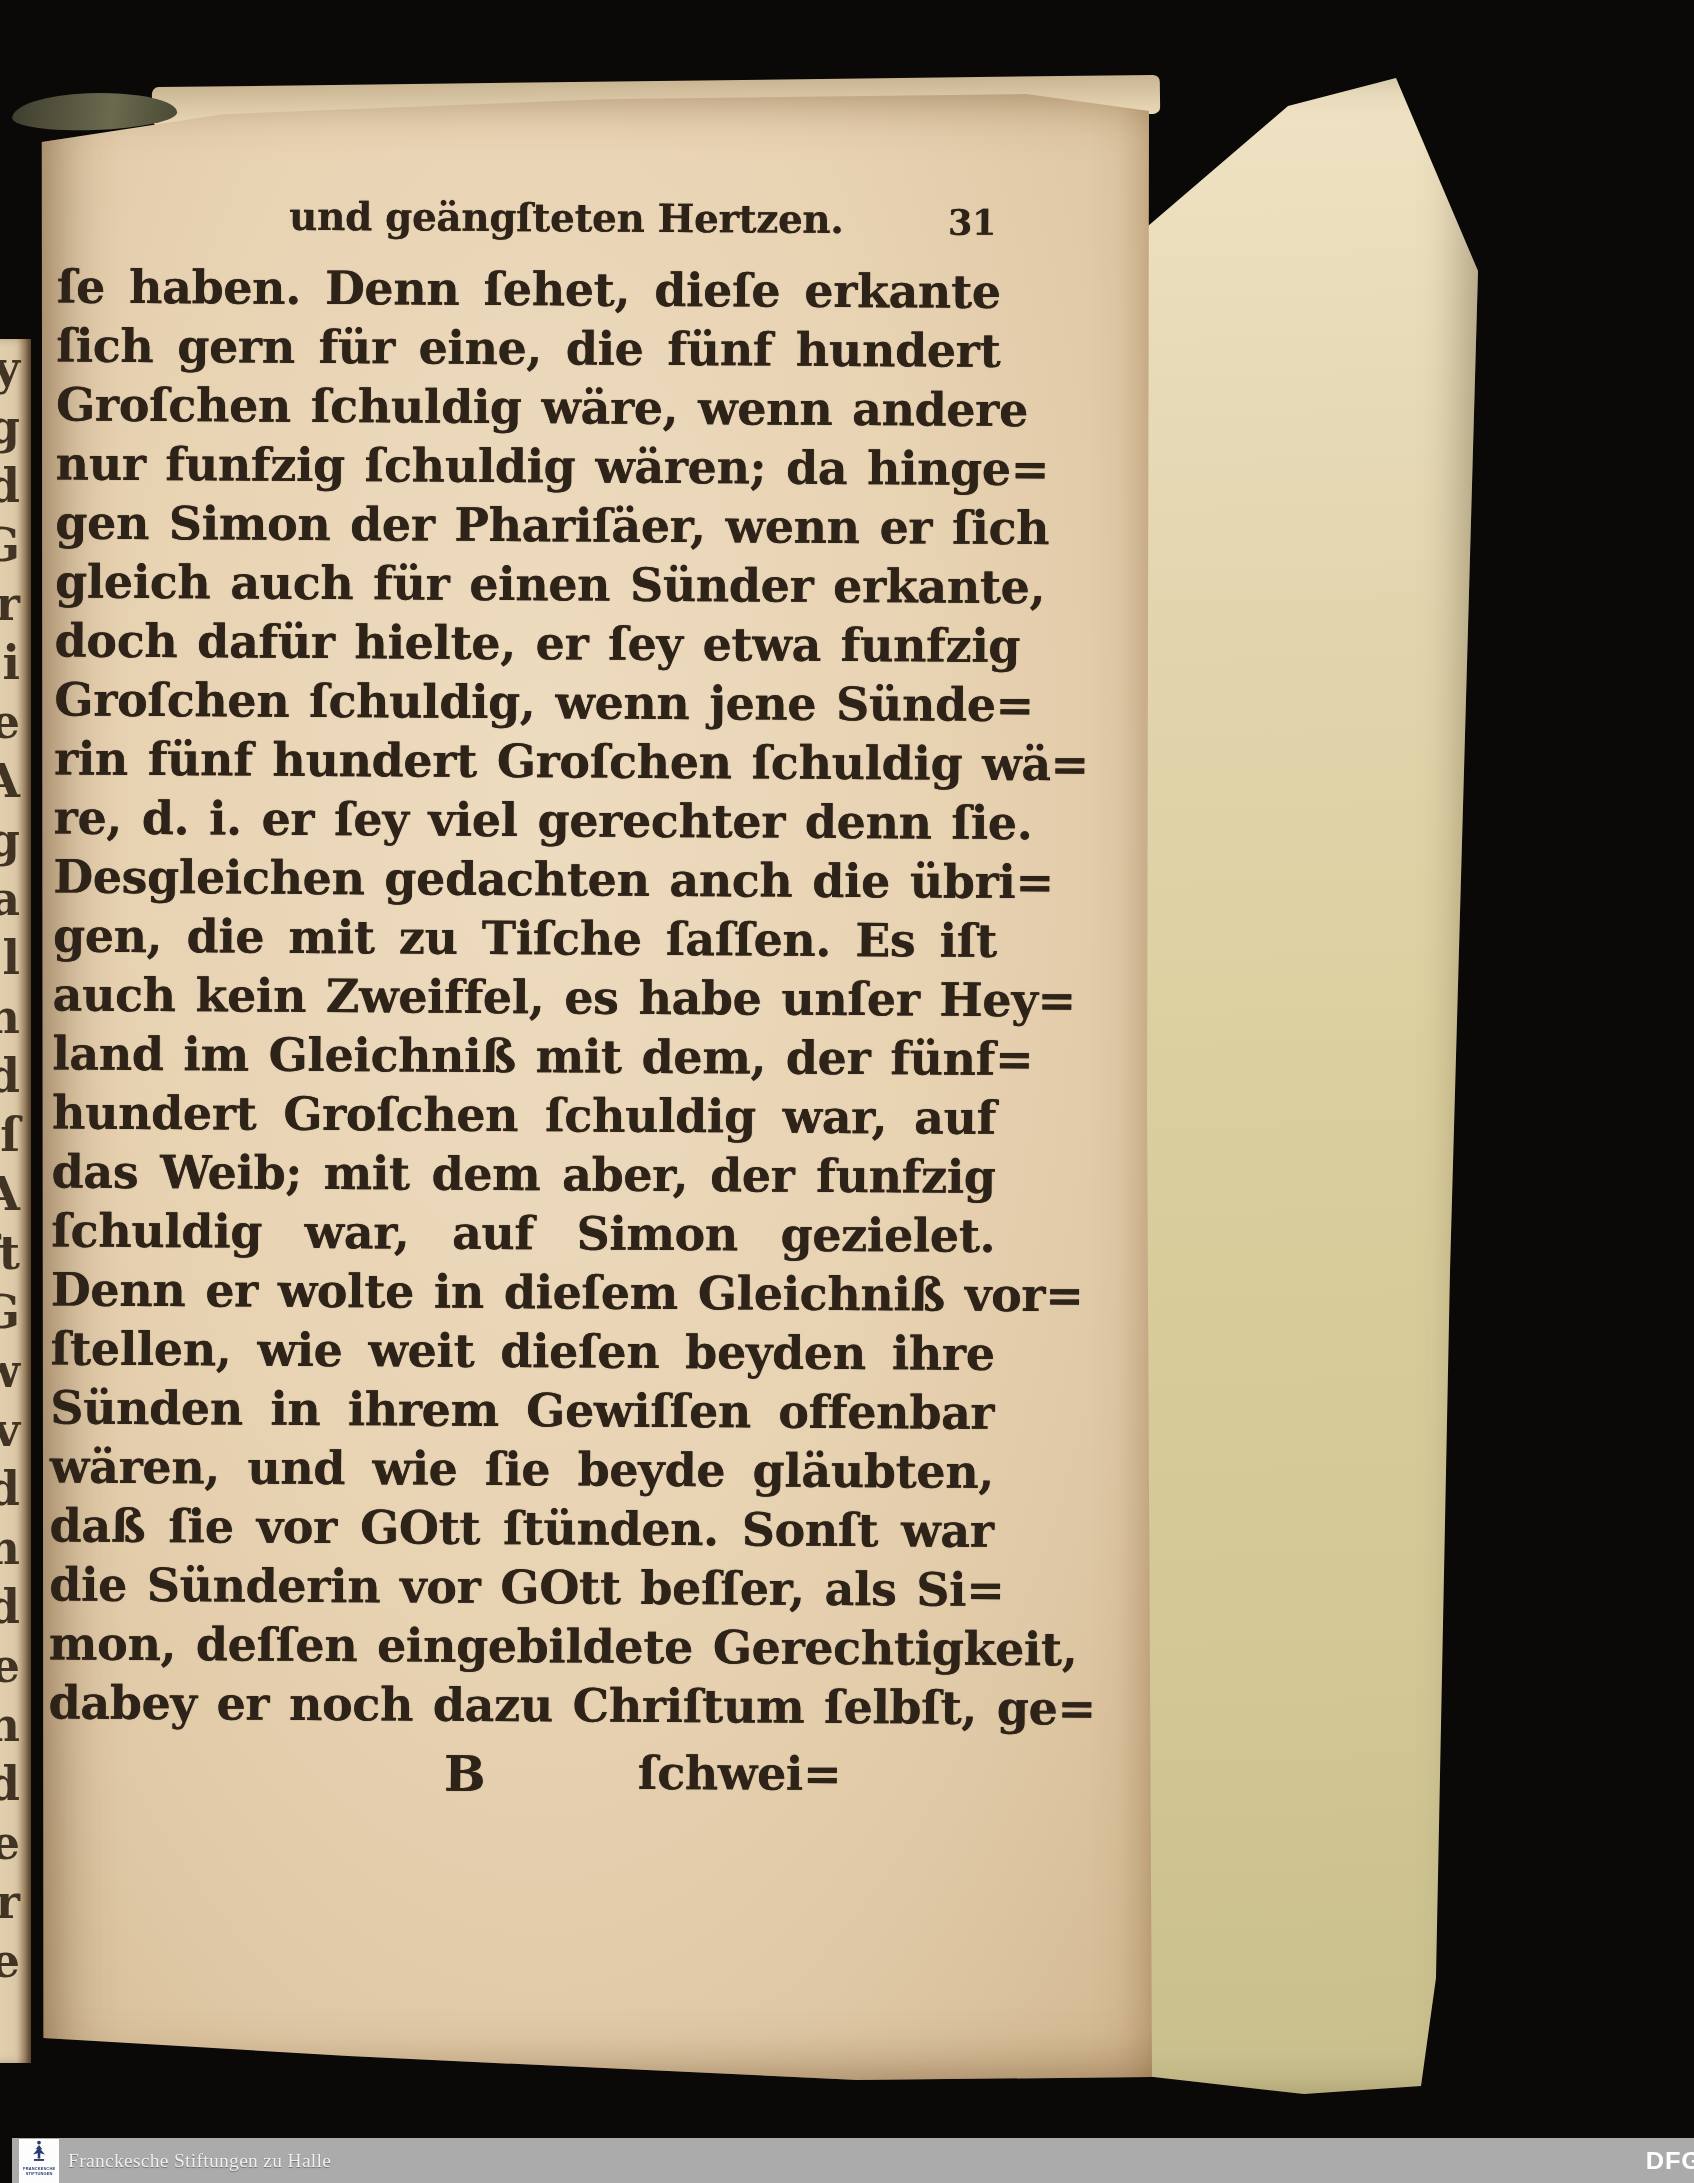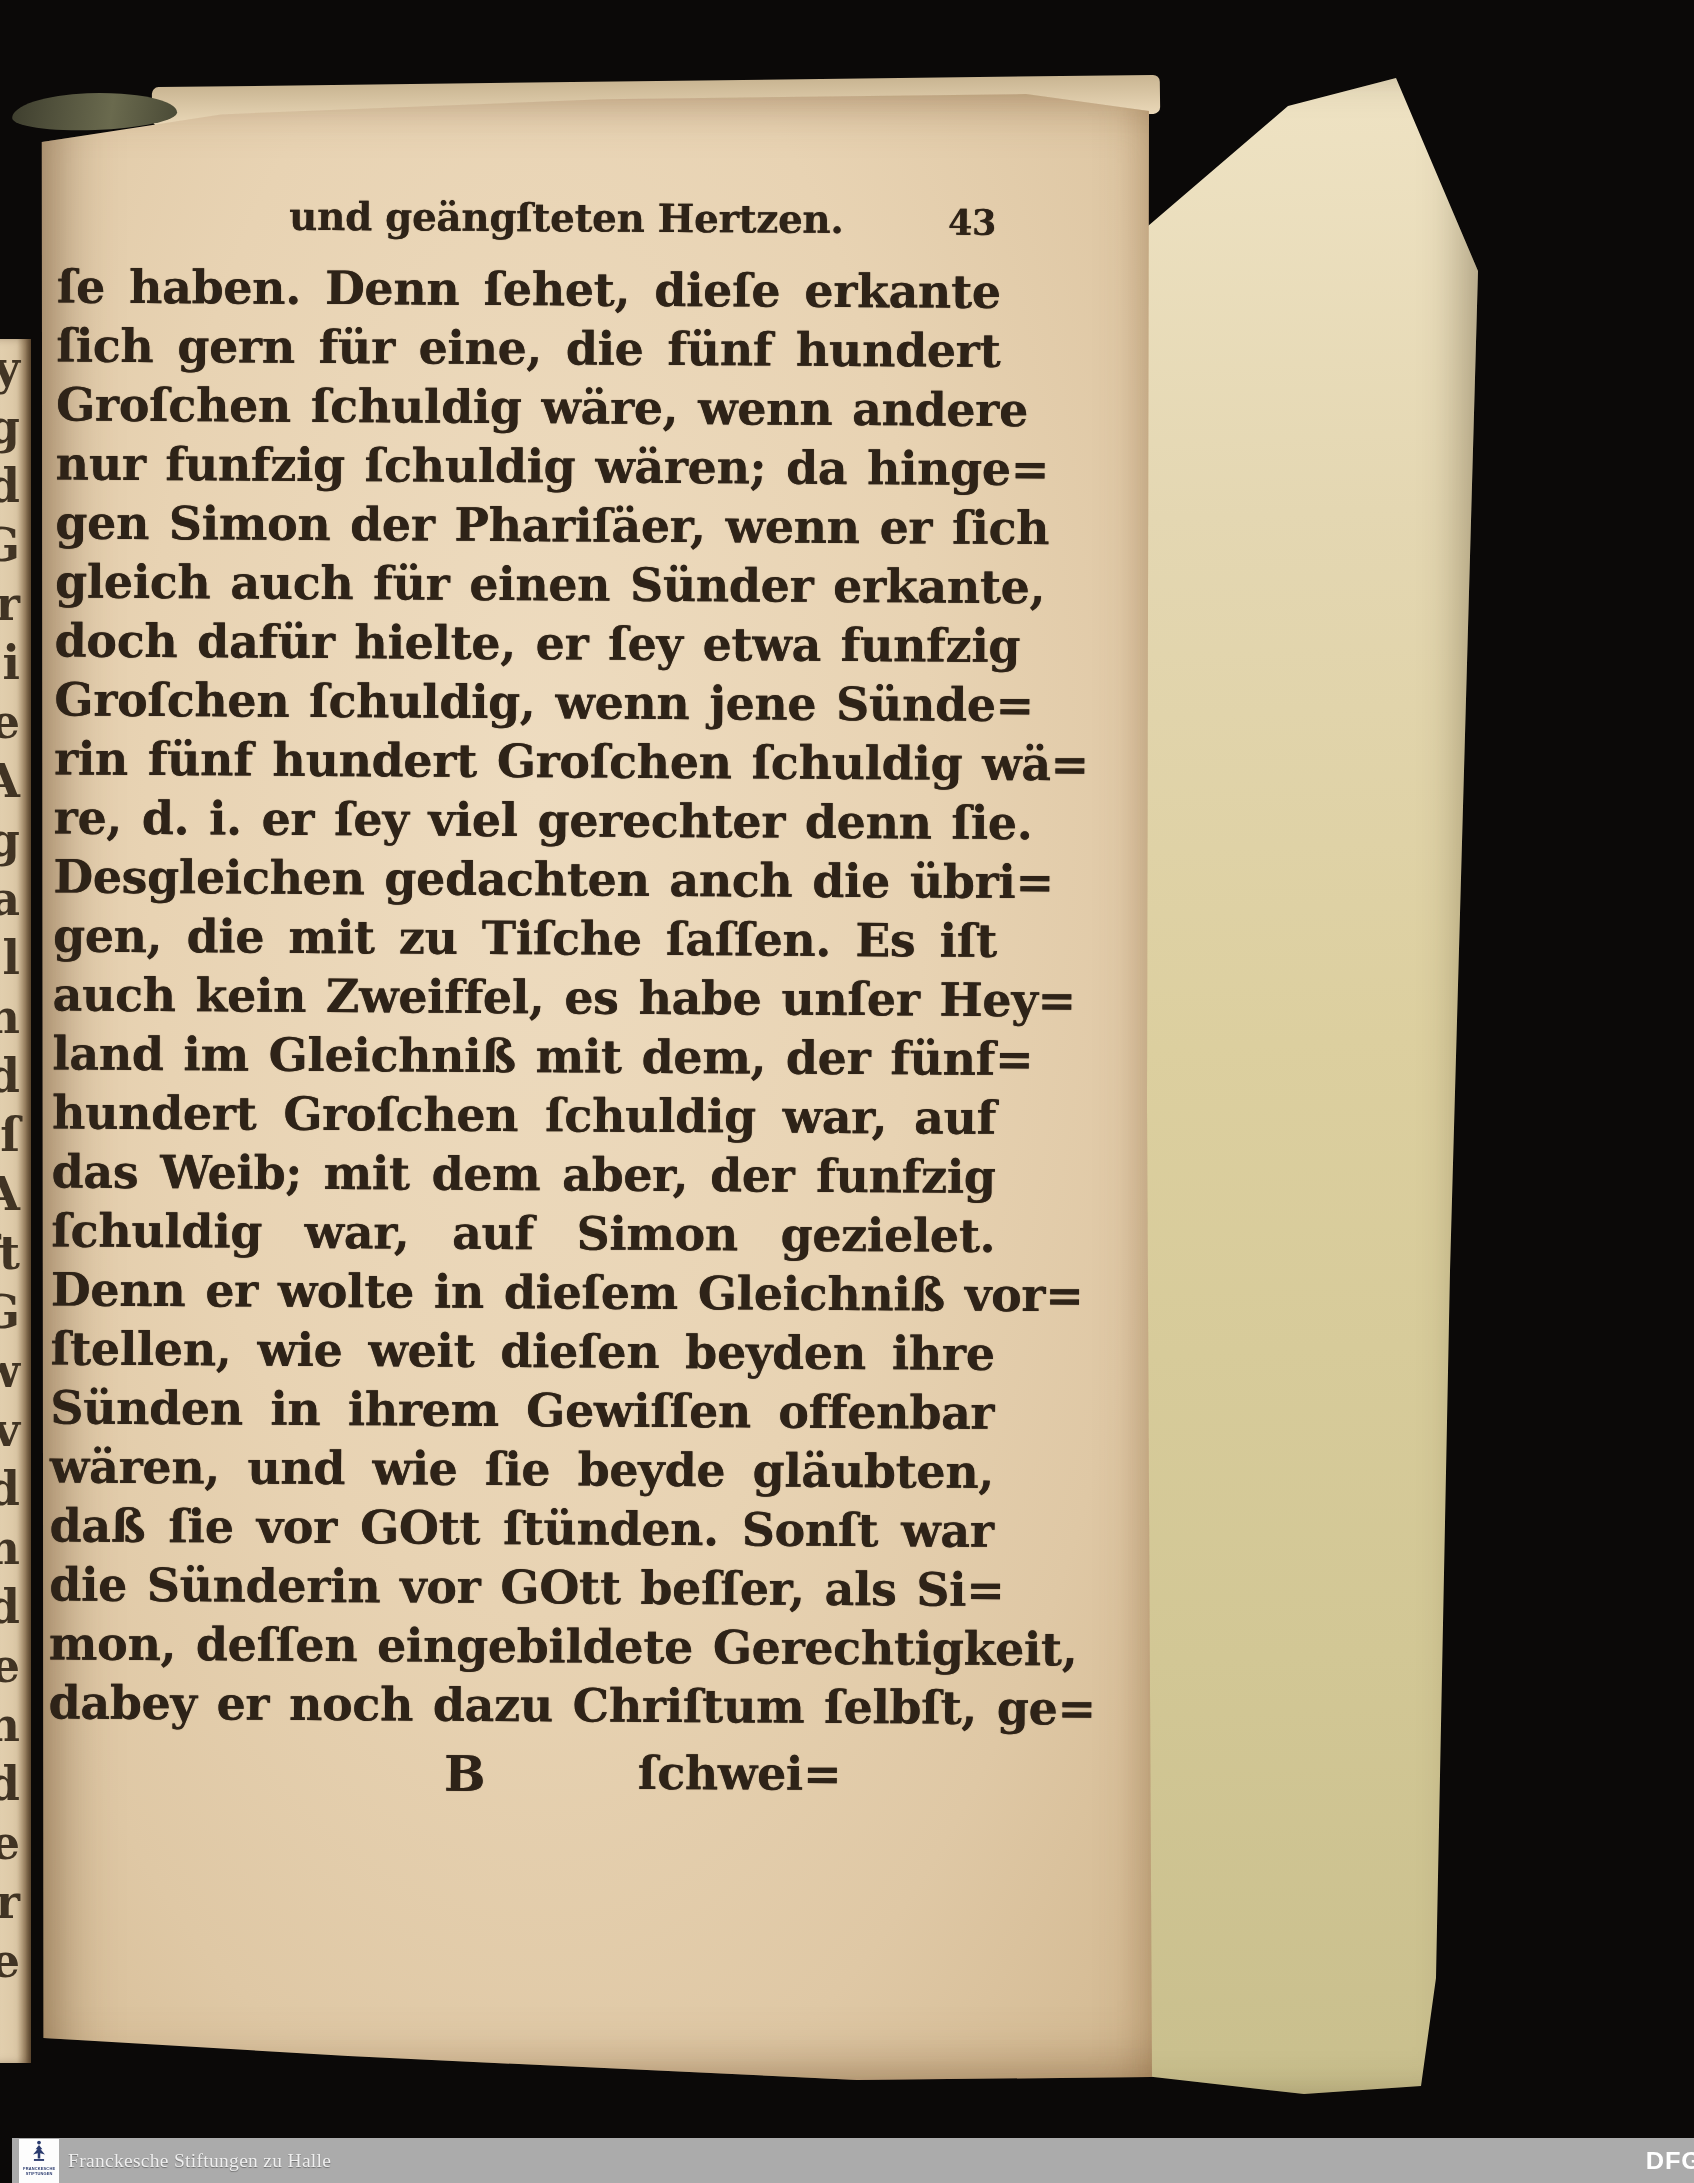--- a/index.html
+++ b/index.html
@@ -181,21 +181,21 @@
       </div>
       <div class="frag">
         <span></span>
       </div>
     </div>
 
   <div class="page">
     <div class="page-content">
       <div class="running-header">
         <span class="title">und geängſteten Hertzen.</span>
-        <span class="pnum">43</span>
+        <span class="pnum">31</span>
       </div>
       <div class="body-text">
           <div class="line">ſe haben.  Denn ſehet, dieſe erkante</div>
           <div class="line">ſich gern für eine, die fünf hundert</div>
           <div class="line">Groſchen ſchuldig wäre, wenn andere</div>
           <div class="line">nur funfzig ſchuldig wären; da hinge=</div>
           <div class="line">gen Simon der Phariſäer, wenn er ſich</div>
           <div class="line">gleich auch für einen Sünder erkante,</div>
           <div class="line">doch dafür hielte, er ſey etwa funfzig</div>
           <div class="line">Groſchen ſchuldig, wenn jene Sünde=</div>

